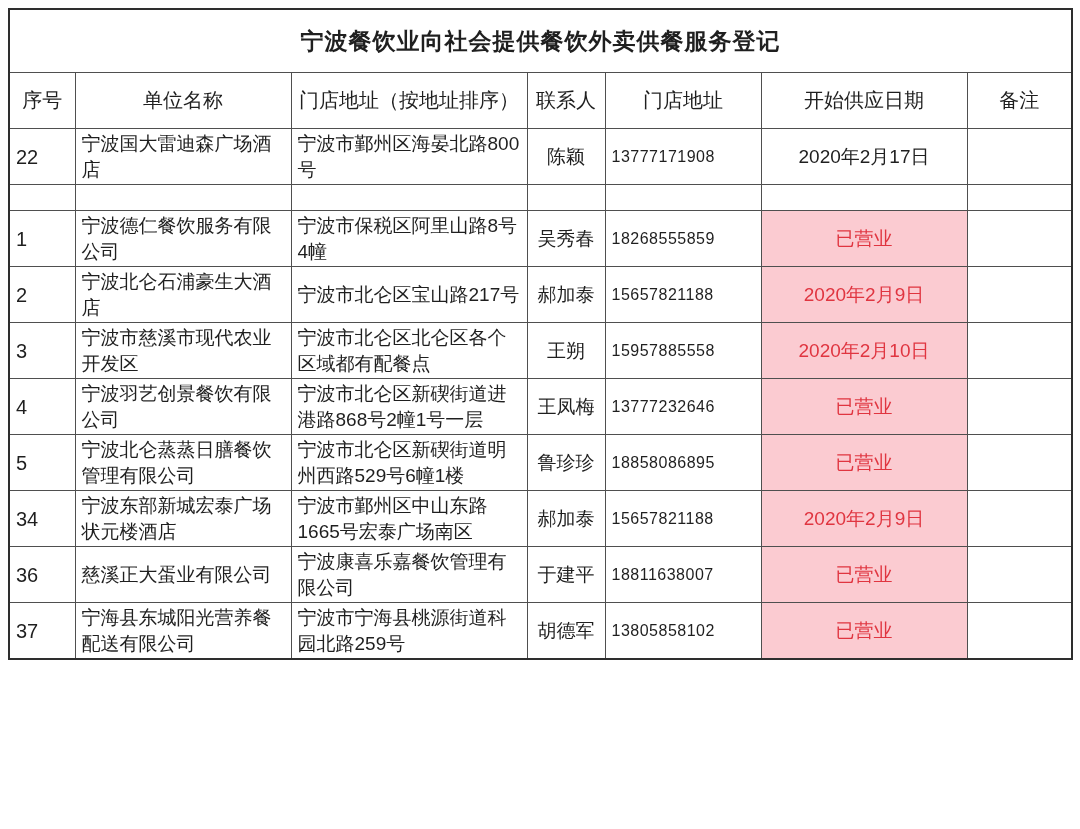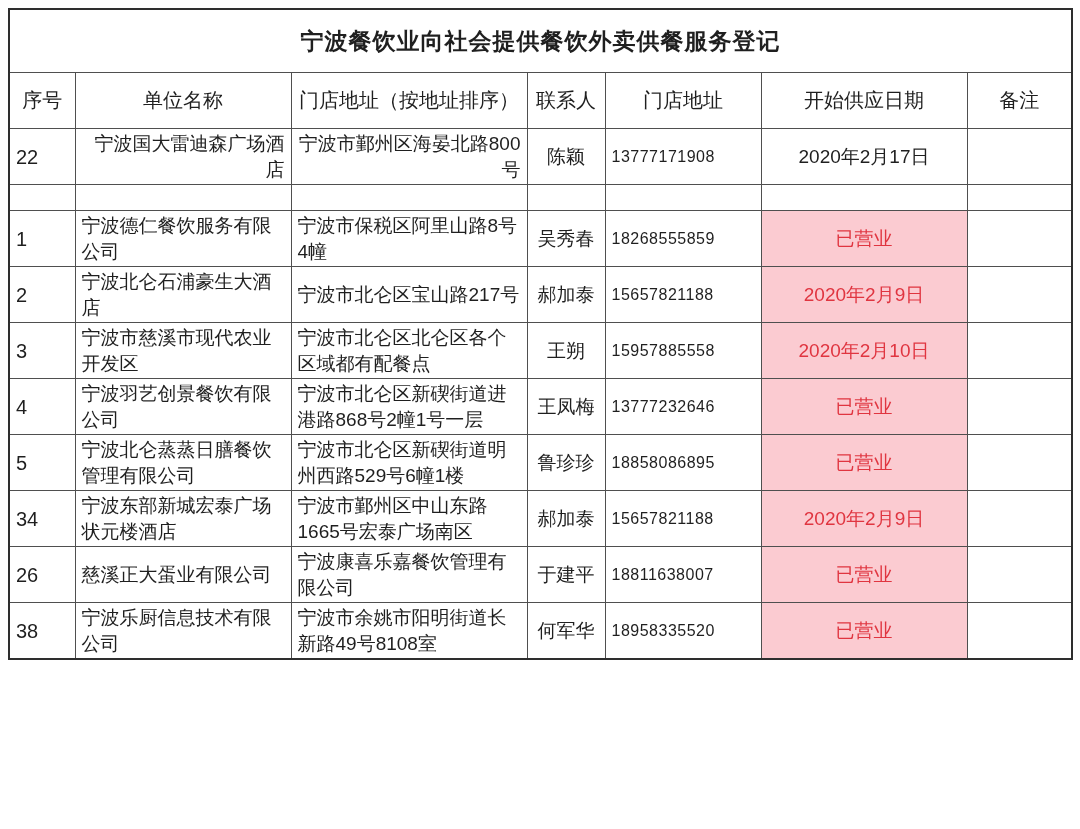--- a/index.html
+++ b/index.html
@@ -44,21 +44,21 @@
     height:53px;
     font-size:19px;
     line-height:26px;
     padding:1px 6px;
   }
   .c-seq{text-align:left;font-size:20px;}
   .c-name,.c-addr{text-align:left;}
   .c-contact{text-align:center;}
   .c-phone{text-align:left;font-size:16px;letter-spacing:.5px;}
   .c-date{text-align:center;margin-left:37px;}
-  tr.centered .c-name, tr.centered .c-addr{text-align:right;}
+  tr.centered .c-name, tr.centered .c-addr{text-align:left;}
   td.hl{background:var(--hl-bg);color:var(--hl-text);}
   tr.spacer td{height:23px;}
 </style>
 </head>
 <body>
 
 <div class="sheet">
   <table class="reg">
     <colgroup>
       <col style="width:66px">
@@ -150,32 +150,32 @@
         <tr>
           <td class="c-seq">34</td>
           <td class="c-name">宁波东部新城宏泰广场状元楼酒店</td>
           <td class="c-addr">宁波市鄞州区中山东路1665号宏泰广场南区</td>
           <td class="c-contact">郝加泰</td>
           <td class="c-phone">15657821188</td>
           <td class="c-date hl">2020年2月9日</td>
           <td class="c-note"></td>
         </tr>
         <tr>
-          <td class="c-seq">26</td>
+          <td class="c-seq">36</td>
           <td class="c-name">慈溪正大蛋业有限公司</td>
           <td class="c-addr">宁波康喜乐嘉餐饮管理有限公司</td>
           <td class="c-contact">于建平</td>
           <td class="c-phone">18811638007</td>
           <td class="c-date hl">已营业</td>
           <td class="c-note"></td>
         </tr>
         <tr>
-          <td class="c-seq">38</td>
-          <td class="c-name">宁波乐厨信息技术有限公司</td>
-          <td class="c-addr">宁波市余姚市阳明街道长新路49号8108室</td>
-          <td class="c-contact">何军华</td>
-          <td class="c-phone">18958335520</td>
+          <td class="c-seq">37</td>
+          <td class="c-name">宁海县东城阳光营养餐配送有限公司</td>
+          <td class="c-addr">宁波市宁海县桃源街道科园北路259号</td>
+          <td class="c-contact">胡德军</td>
+          <td class="c-phone">13805858102</td>
           <td class="c-date hl">已营业</td>
           <td class="c-note"></td>
         </tr>
       </tbody>
   </table>
 </div>
 
 </body></html>

